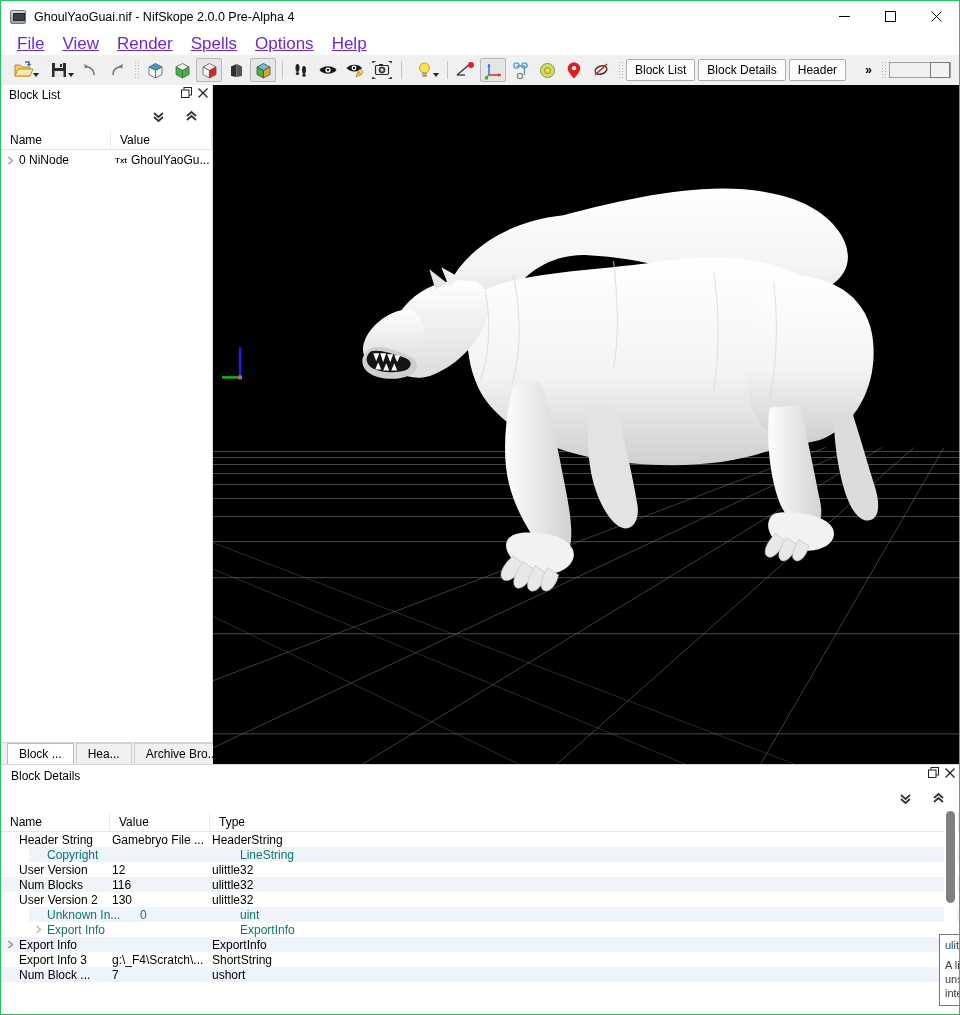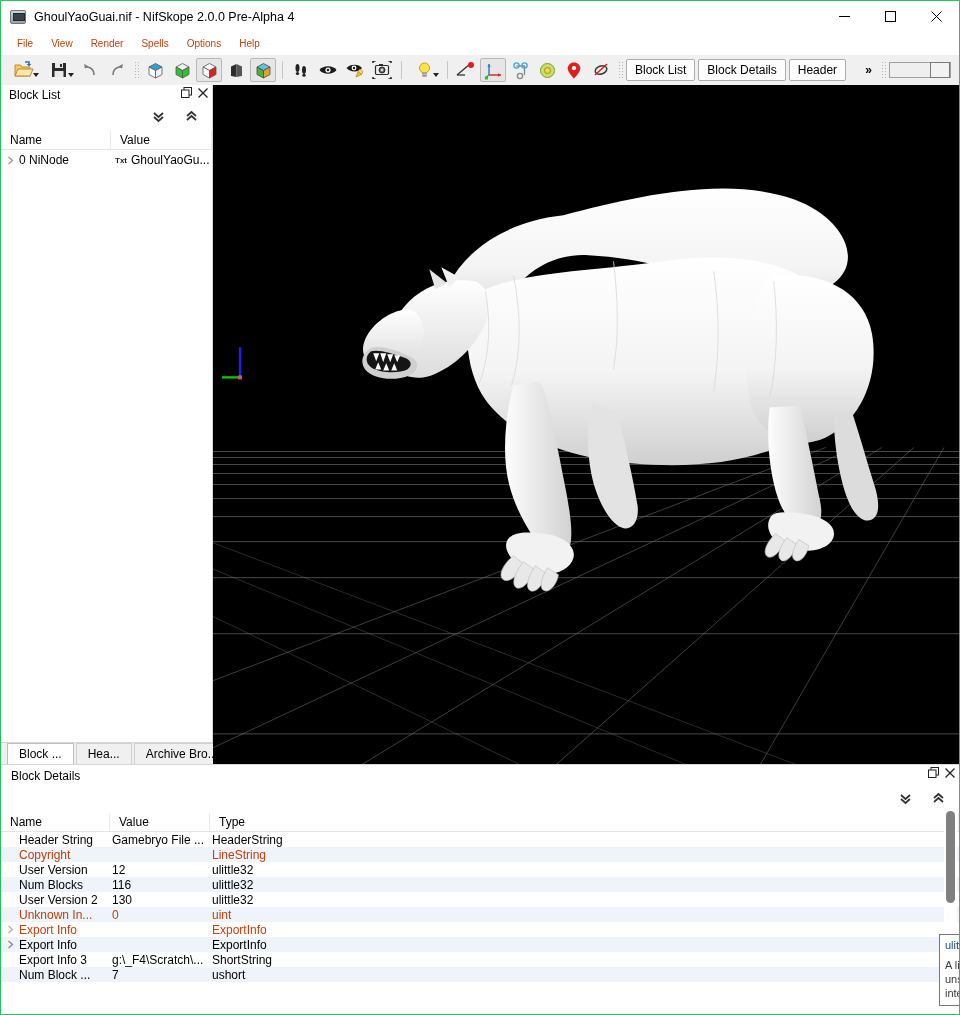--- a/index.html
+++ b/index.html
@@ -72,24 +72,25 @@
   
   .menubar {
     height: 23px;
     background: #ffffff;
     display: flex;
     align-items: center;
     padding-left: 7px;
   }
   .menu-item {
     padding: 3px 9px;
-    font-size: 10px;
-    color: #c2410c;
+    font-size: 17px;
+    color: #6d28d9;
     cursor: default;
     white-space: nowrap;
+    text-decoration: underline;
   }
 
   
   .toolbar {
     height: 30px;
     background: #f0f0f0;
     display: flex;
     align-items: center;
     padding-left: 6px;
     position: relative;
@@ -300,21 +301,21 @@
     cursor: default;
   }
   .bd-body { flex: 1 1 auto; overflow: hidden; position: relative; }
   .bd-row {
     height: 15px;
     display: flex; align-items: center;
     font-size: 12px;
     white-space: nowrap;
   }
   .bd-row.alt { background: #eff3fa; }
-  .bd-row.dim { color: #c2410c; }
+  .bd-row.dim { color: #0f766e; margin-left: 28px; }
   .bd-row .c-arrow {
     width: 18px; flex: 0 0 18px;
     display: flex; align-items: center; justify-content: center;
   }
   .bd-row .c-name { flex: 0 0 91px; overflow: hidden; }
   .bd-row .c-val  { flex: 0 0 100px; padding-left: 2px; overflow: hidden; }
   .bd-row .c-type { flex: 1 1 auto; padding-left: 2px; overflow: hidden; }
 
   
   .bd-scroll {

